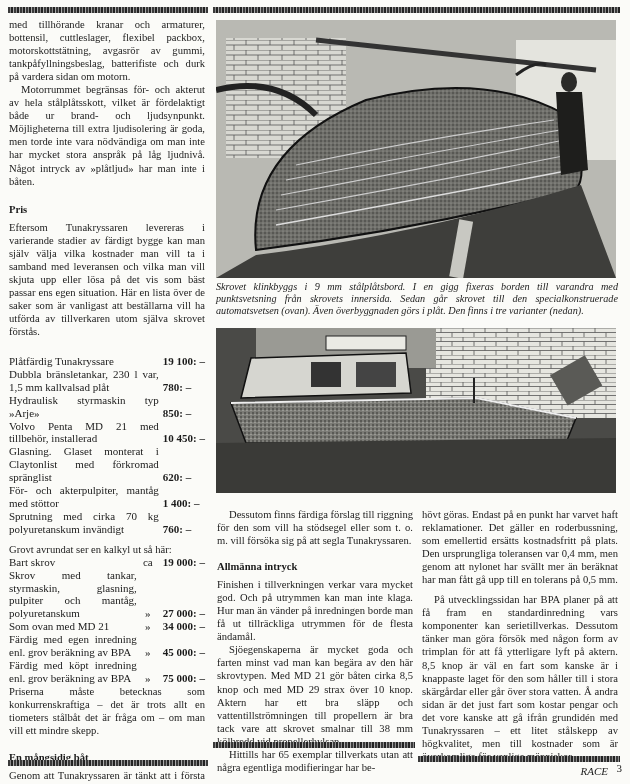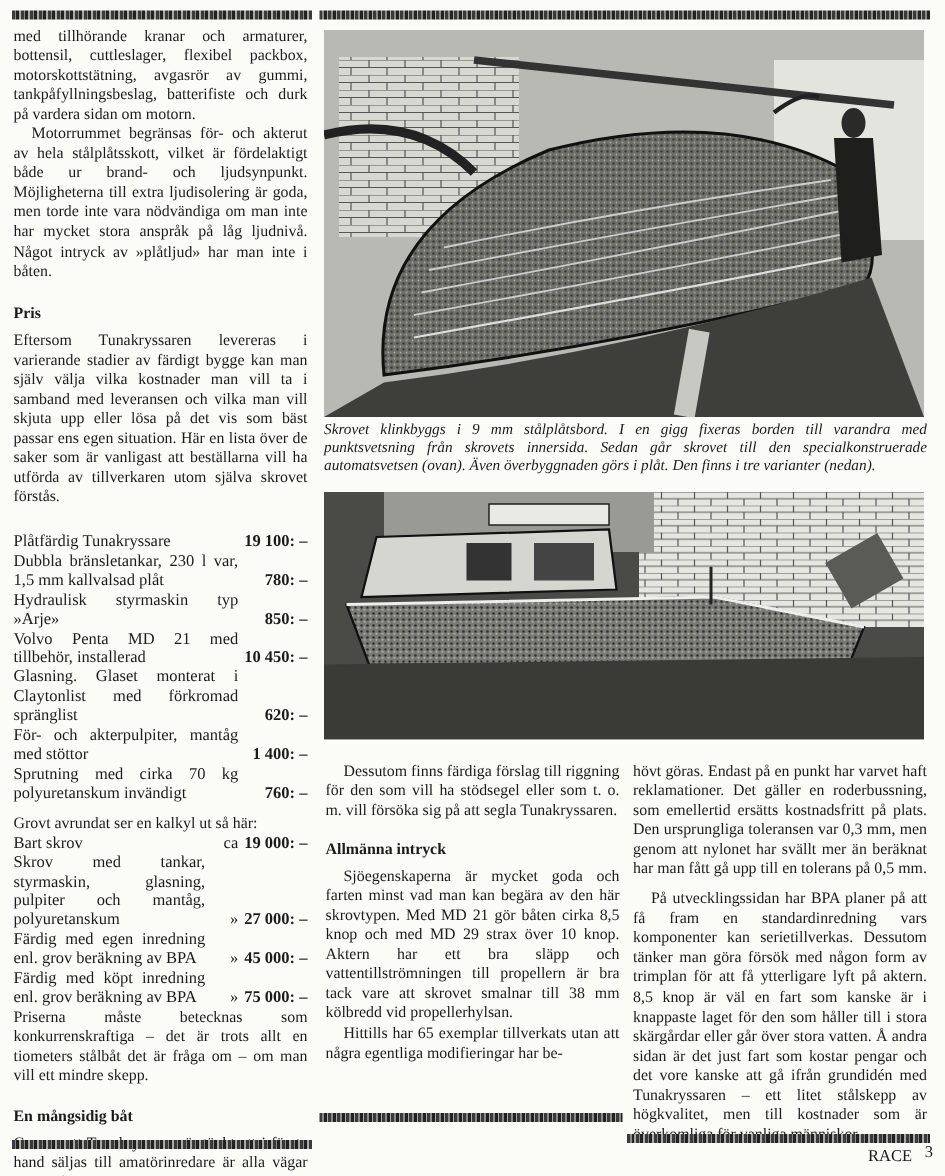--- a/index.html
+++ b/index.html
@@ -8,27 +8,27 @@
   .rule {
     position: absolute; height: 6px;
     background: repeating-linear-gradient(90deg, #3a3a3a 0 2px, #8a8a8a 2px 3px, #222 3px 5px, #aaa 5px 6px);
   }
   .col { position: absolute; font-size: 10.6px; line-height: 13.05px; text-align: justify; }
   .col p { text-indent: 0; }
   .col p.ind { text-indent: 12px; }
   .col h3 { font-size: 10.6px; font-weight: bold; margin: 12px 0 5px 0; line-height: 13px; font-family: Liberation Serif, serif; }
   .price-table { width: 100%; border-collapse: collapse; font-size: 11px; line-height: 12.9px; }
   .price-table td { vertical-align: bottom; padding: 0; }
-  .price-table td.amt { text-align: right; white-space: nowrap; font-weight: bold; padding-left: 4px; }
-  .price-table td.pre { white-space: nowrap; width: 22px; text-align: right; }
+  .price-table td.amt { white-space: nowrap; font-weight: bold; padding-left: 4px; }
+  .price-table td.pre { white-space: nowrap; width: 22px; text-align: center; }
   .photo {
     position: absolute; overflow: hidden; background: #777;
   }
   .caption { position: absolute; font-style: italic; font-size: 10.2px; line-height: 12.2px; text-align: justify; }
-  .sig { text-align: right; font-size: 11px; margin-top: 2px; padding-right: 10px; }
+  .sig { text-align: right; font-style: italic; font-size: 11px; margin-top: 2px; padding-right: 10px; }
   .pagenum { position: absolute; right: 8px; bottom: 10px; font-size: 11px; }
   .gap { height: 7px; }
 </style>
 </head>
 <body>
 
 <div class="rule" style="left:8px; top:7px; width:200px;"></div>
 <div class="rule" style="left:213px; top:7px; width:407px;"></div>
 
 <div class="col" style="left:9px; top:18px; width:196px;">
@@ -78,20 +78,25 @@
     <tbody>
         <tr>
           <td>Bart skrov</td>
           <td class="pre">ca</td>
           <td class="amt">19 000: –</td>
         </tr>
     <tr>
           <td>Skrov med tankar, styrmaskin, glasning, pulpiter och mantåg, polyuretanskum</td>
           <td class="pre">»</td>
           <td class="amt">27 000: –</td>
+        </tr>
+    <tr>
+          <td>Som ovan med MD 21</td>
+          <td class="pre">»</td>
+          <td class="amt">34 000: –</td>
         </tr>
     <tr>
           <td>Färdig med egen inredning enl. grov beräkning av BPA</td>
           <td class="pre">»</td>
           <td class="amt">45 000: –</td>
         </tr>
     <tr>
           <td>Färdig med köpt inredning enl. grov beräkning av BPA</td>
           <td class="pre">»</td>
           <td class="amt">75 000: –</td>
@@ -163,26 +168,27 @@
     <path d="M15 75 L260 70 L360 90" stroke="#eee" stroke-width="2" fill="none"></path>
     <path d="M0 115 L400 110 L400 165 L0 165 Z" fill="#3a3a37"></path>
     <rect x="340" y="35" width="40" height="35" fill="#5a5a56" transform="rotate(-30 360 52)"></rect>
     <line x1="258" y1="50" x2="258" y2="75" stroke="#222" stroke-width="2"></line>
   </svg>
 </div>
 
 <div class="col" style="left:217px; top:508px; width:196px;">
   <p class="ind">Dessutom finns färdiga förslag till riggning för den som vill ha stödsegel eller som t. o. m. vill försöka sig på att segla Tunakryssaren.</p>
   <h3 style="margin-top:13px;">Allmänna intryck</h3>
+  <p>Finishen i tillverkningen verkar vara mycket god. Och på utrymmen kan man inte klaga. Hur man än vänder på inredningen borde man få ut tillräckliga utrymmen för de flesta ändamål.</p>
   <p class="ind">Sjöegenskaperna är mycket goda och farten minst vad man kan begära av den här skrovtypen. Med MD 21 gör båten cirka 8,5 knop och med MD 29 strax över 10 knop. Aktern har ett bra släpp och vattentillströmningen till propellern är bra tack vare att skrovet smalnar till 38 mm kölbredd vid propellerhylsan.</p>
   <p class="ind">Hittills har 65 exemplar tillverkats utan att några egentliga modifieringar har be-</p>
 </div>
 
 <div class="col" style="left:422px; top:508px; width:196px;">
-  <p>hövt göras. Endast på en punkt har varvet haft reklamationer. Det gäller en roderbussning, som emellertid ersätts kostnadsfritt på plats. Den ursprungliga toleransen var 0,3 mm, men genom att nylonet har svällt mer än beräknat har man fått gå upp till en tolerans på 0,5 mm.</p>
+  <p>hövt göras. Endast på en punkt har varvet haft reklamationer. Det gäller en roderbussning, som emellertid ersätts kostnadsfritt på plats. Den ursprungliga toleransen var 0,4 mm, men genom att nylonet har svällt mer än beräknat har man fått gå upp till en tolerans på 0,5 mm.</p>
   <div class="gap"></div>
   <p class="ind">På utvecklingssidan har BPA planer på att få fram en standardinredning vars komponenter kan serietillverkas. Dessutom tänker man göra försök med någon form av trimplan för att få ytterligare lyft på aktern. 8,5 knop är väl en fart som kanske är i knappaste laget för den som håller till i stora skärgårdar eller går över stora vatten. Å andra sidan är det just fart som kostar pengar och det vore kanske att gå ifrån grundidén med Tunakryssaren – ett litet stålskepp av högkvalitet, men till kostnader som är överkomliga för vanliga människor.</p>
   <div class="sig">RACE</div>
 </div>
 
 <div class="rule" style="left:8px; top:760px; width:200px;"></div>
 <div class="rule" style="left:213px; top:742px; width:202px;"></div>
 <div class="rule" style="left:418px; top:756px; width:202px;"></div>
 
 <div class="pagenum">3</div>

